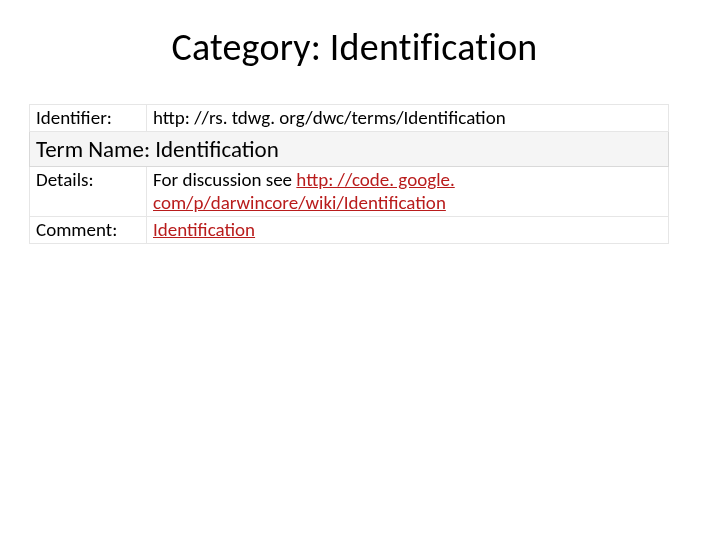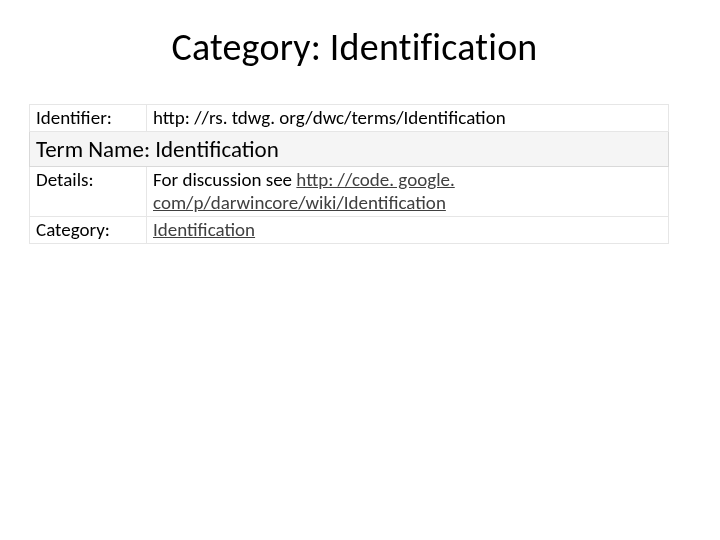--- a/index.html
+++ b/index.html
@@ -41,21 +41,21 @@
   table.term td {
     border: 1px solid #e6e6e6;
     padding: 1px 6px 1px 6px;
     vertical-align: top;
   }
   table.term td.label {
     width: 104px;
     white-space: nowrap;
   }
   a.link {
-    color: #404040;
+    color: #b91c1c;
     text-decoration: underline;
   }
 </style>
 </head>
 <body>
 
 <div class="slide">
 
   <h1 class="title">Category: Identification</h1>
 
@@ -73,21 +73,21 @@
 
 
     <tr>
       <td class="label">Details:</td>
       <td>
         <span>For discussion see&nbsp;</span><a href="#" class="link">http: //code. google. com/p/darwincore/wiki/Identification</a>
       </td>
     </tr>
 
     <tr>
-      <td class="label">Category:</td>
+      <td class="label">Comment:</td>
       <td>
         <a href="#" class="link">Identification</a>
       </td>
     </tr>
   </tbody>
     </table>
 
 </div>
 
 </body></html>

